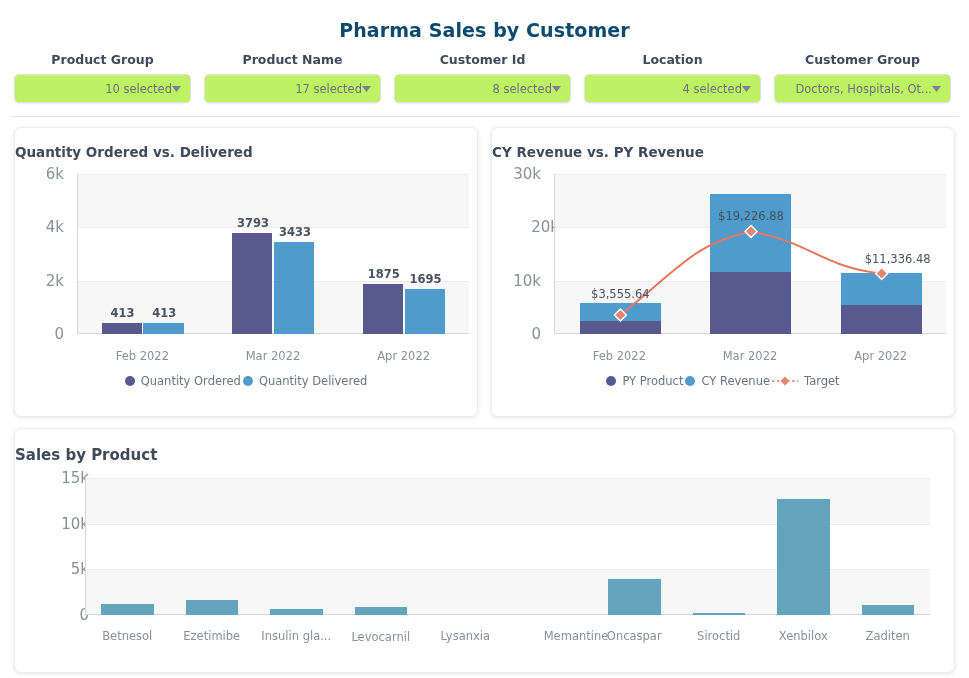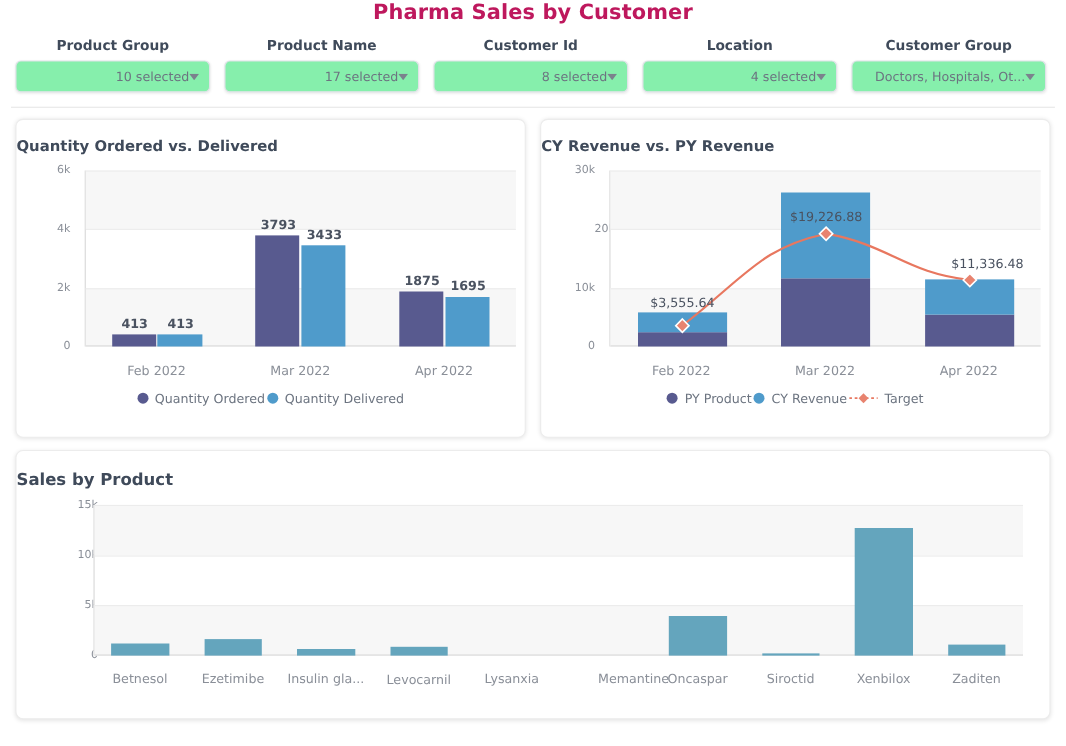--- a/index.html
+++ b/index.html
@@ -9,22 +9,22 @@
     font-family: "DejaVu Sans", "Liberation Sans", sans-serif;
     overflow: hidden;
   }
   .page { width: 969px; height: 678px; position: relative; }
 
   
   .page-title {
     text-align: center;
     font-size: 19px;
     font-weight: bold;
-    color: #be185d;
-    padding-top: 0;
+    color: #0c4a6e;
+    padding-top: 19px;
     letter-spacing: .1px;
   }
 
   
   .filter-bar {
     display: flex;
     padding: 11px 18px 0 14px;
     gap: 13px;
     text-align: right;
   }
@@ -37,21 +37,21 @@
   .filter-label {
     font-size: 12.5px;
     font-weight: bold;
     color: #3f4a5a;
     margin-bottom: 7px;
     white-space: nowrap;
   }
   .filter-select {
     width: 100%;
     height: 29px;
-    background: #86efac;
+    background: #bef264;
     border: 1px solid #dfe3e8;
     border-radius: 5px;
     box-shadow: 0 1px 2px rgba(0,0,0,.07);
     display: flex;
     align-items: center;
     padding: 0 9px 0 10px;
     cursor: pointer;
   }
   .filter-value {
     flex: 1;
@@ -92,21 +92,21 @@
     color: #3f4a5a;
     padding-top: 16px;
   }
   .chart-title.big { font-size: 15px; padding-top: 17px; }
 
   
   .plot-wrap { position: relative; }
   .yaxis-label {
     position: absolute;
     right: 0;
-    font-size: 10px;
+    font-size: 15px;
     color: #8a8f98;
     transform: translateY(-50%);
     white-space: nowrap;
   }
   .plot {
     position: absolute;
     background: #ffffff;
     border-left: 1px solid #d7d7d7;
     overflow: visible;
   }

